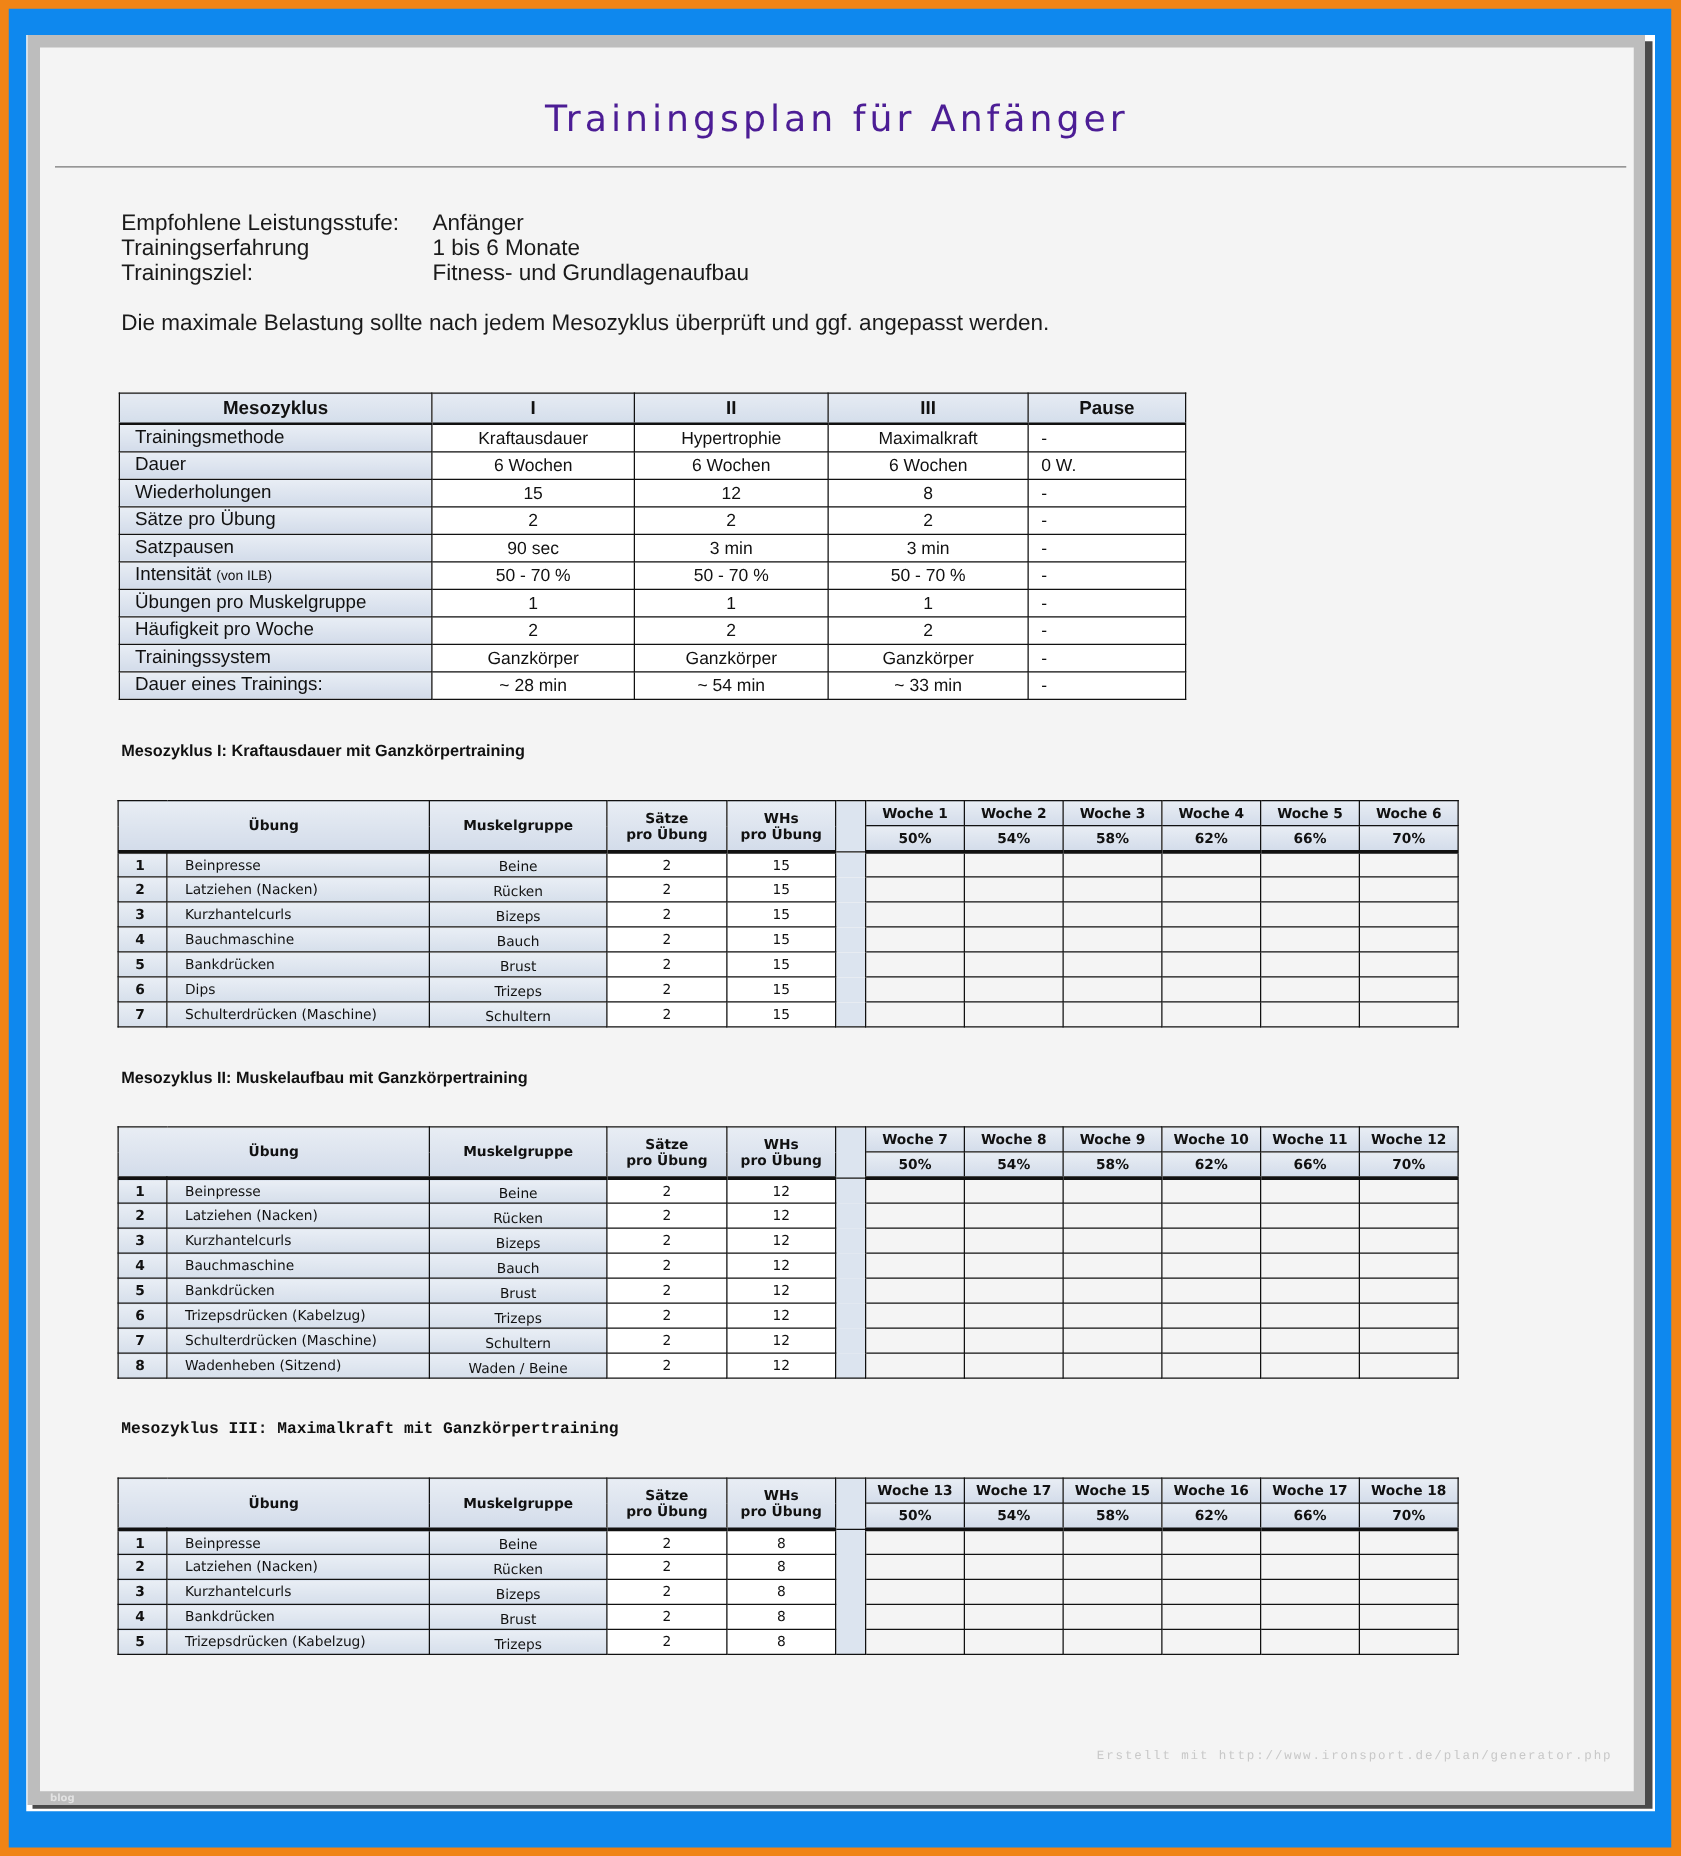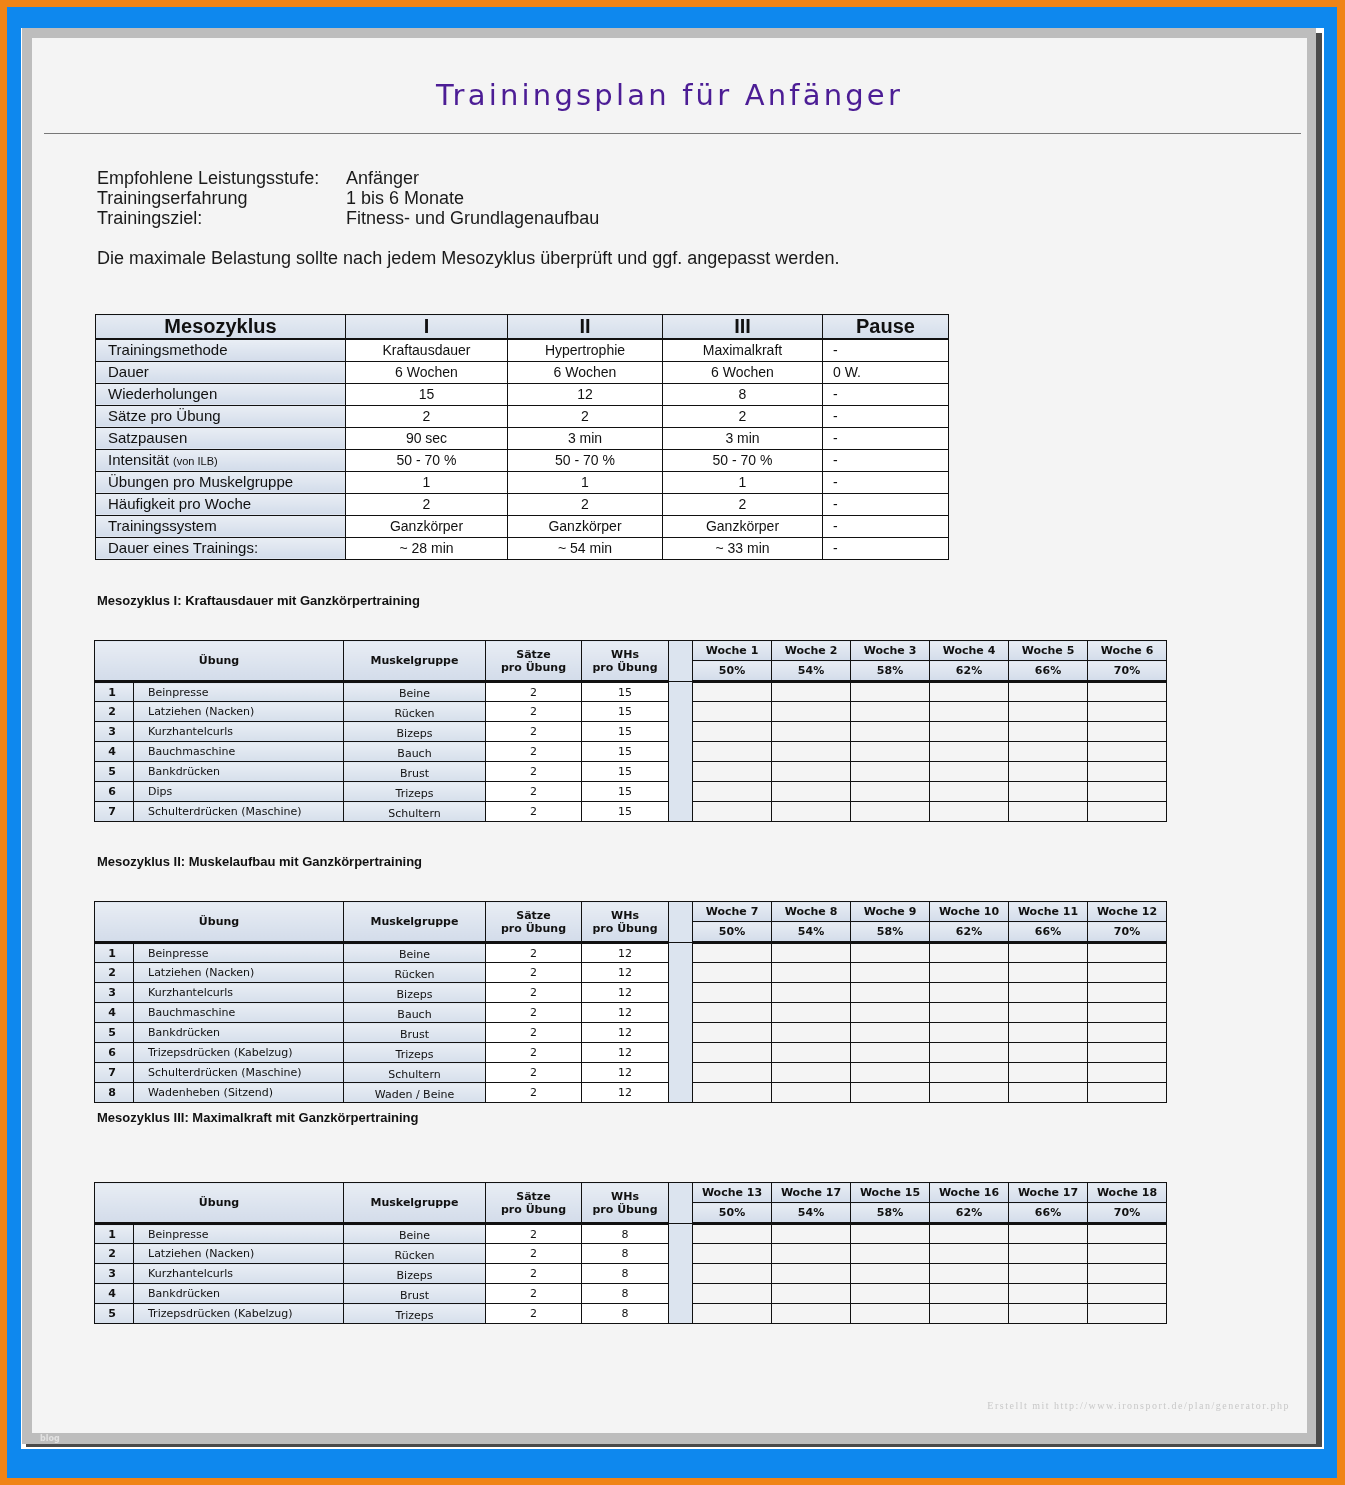--- a/index.html
+++ b/index.html
@@ -52,21 +52,21 @@
 
   
   table { border-collapse: collapse; table-layout: fixed; position: absolute; }
   .summary { left: 63px; top: 276px; }
   .summary td, .summary th {
     border: 1px solid #111; height: 21px; padding: 0;
     font-family: "Liberation Sans", sans-serif; font-size: 14px; color: #111;
     line-height: 19px; white-space: nowrap; overflow: hidden;
   }
   .summary th {
-    height: 24px; font-weight: bold; text-align: center; font-size: 20px;
+    height: 24px; font-weight: bold; text-align: center; font-size: 15px;
     background: linear-gradient(#e6ebf3, #d4deeb);
     border-bottom: 2px solid #111;
   }
   .summary td.lbl {
     text-align: left; padding-left: 12px; font-size: 15px;
     background: linear-gradient(#e9eef5, #d3dcea);
     margin-top: 20px;
   }
   .summary td.lbl .small { font-size: 11px; }
   .summary td.val { text-align: center; background: #ffffff; }
@@ -104,21 +104,21 @@
   .ex td.plain { text-align: center; background: #ffffff; }
   .ex td.spacer, .ex th.spacer {
     background: #dce4ef; border-top: 1px solid #111; border-bottom: 1px solid #111;
   }
   .ex td.spacer { border-top: none; border-bottom: none; }
   .ex tr:last-child td.spacer { border-bottom: 1px solid #111; }
   .ex td.week { background: #f4f4f4; }
 
   .footer-credit {
     position: absolute; right: 17px; top: 1362px;
-    font-family: Liberation Serif, serif; font-size: 10px;
+    font-family: Liberation Mono, monospace; font-size: 10px;
     letter-spacing: 1.5px; color: #c8c8c8; margin-left: 44px;
   }
 </style>
 </head>
 <body>
 
 <div class="frame-blue"></div>
 <div class="frame-white"></div>
 <div class="frame-shadow"></div>
 <div class="frame-gray"></div>
@@ -511,21 +511,21 @@
       <td class="spacer"></td>
             <td class="week"></td>
             <td class="week"></td>
             <td class="week"></td>
             <td class="week"></td>
             <td class="week"></td>
             <td class="week"></td>
           </tr>
         </tbody>
       </table>
-      <div class="section-title" style="top: 1072px;">Mesozyklus III: Maximalkraft mit Ganzkörpertraining</div>
+      <div class="section-title" style="top: 1097px; font-family: Liberation Mono, monospace;">Mesozyklus III: Maximalkraft mit Ganzkörpertraining</div>
       <table class="ex" style="left: 62px; top: 1144px;">
         <colgroup>
           <col style="width:39px">
           <col style="width:210px">
           <col style="width:142px">
           <col style="width:96px">
           <col style="width:87px">
           <col style="width:24px">
           <col style="width:79px">
           <col style="width:79px">

